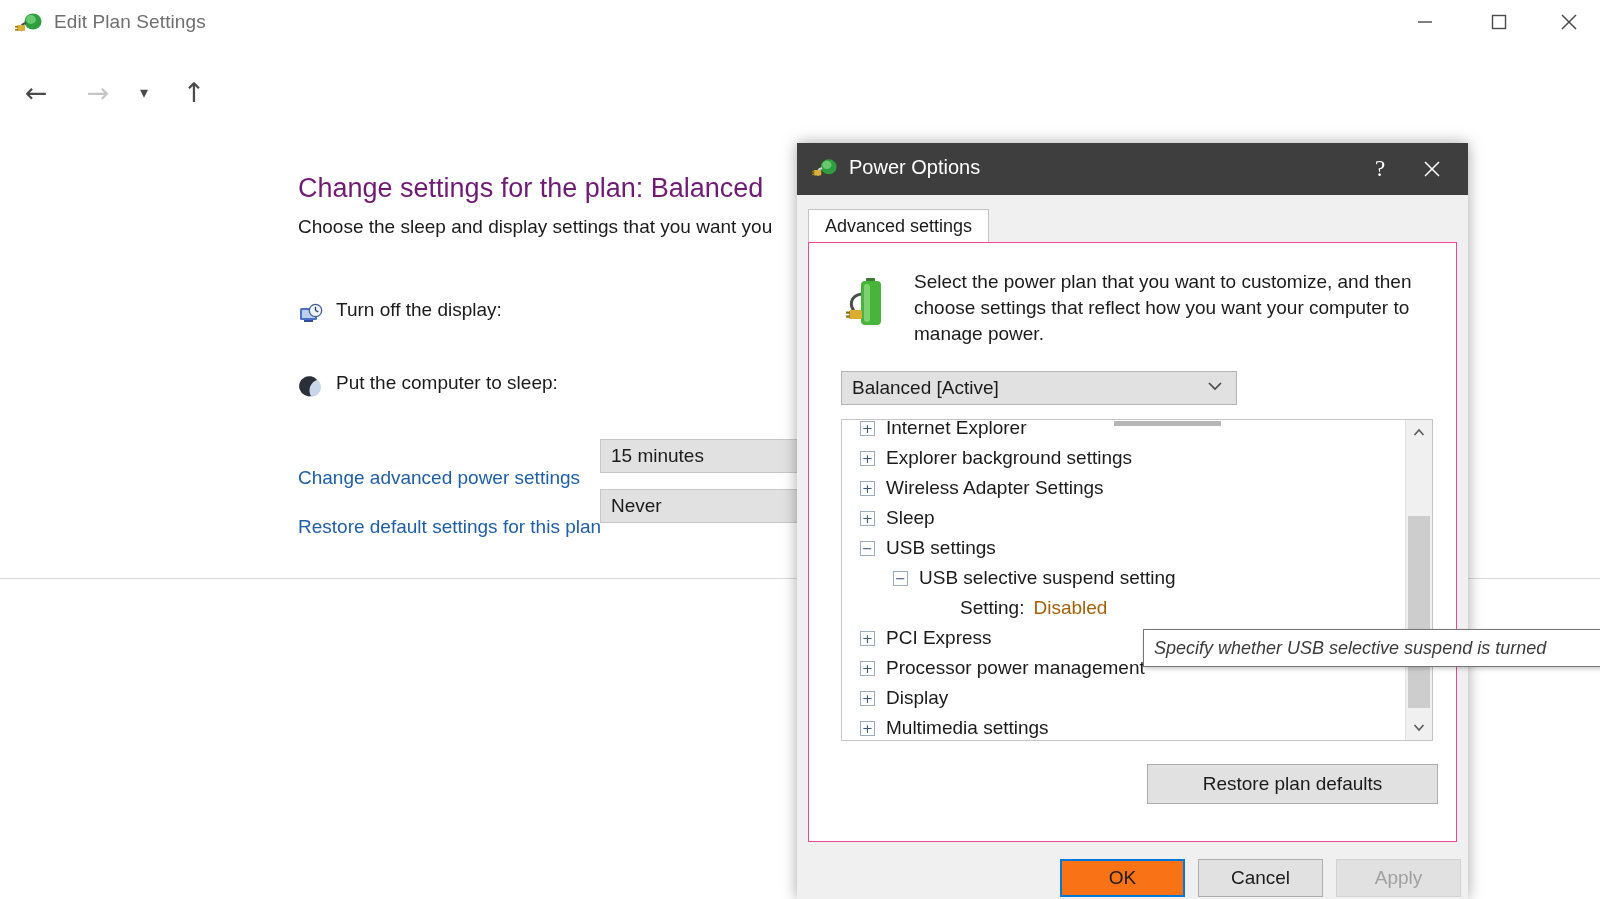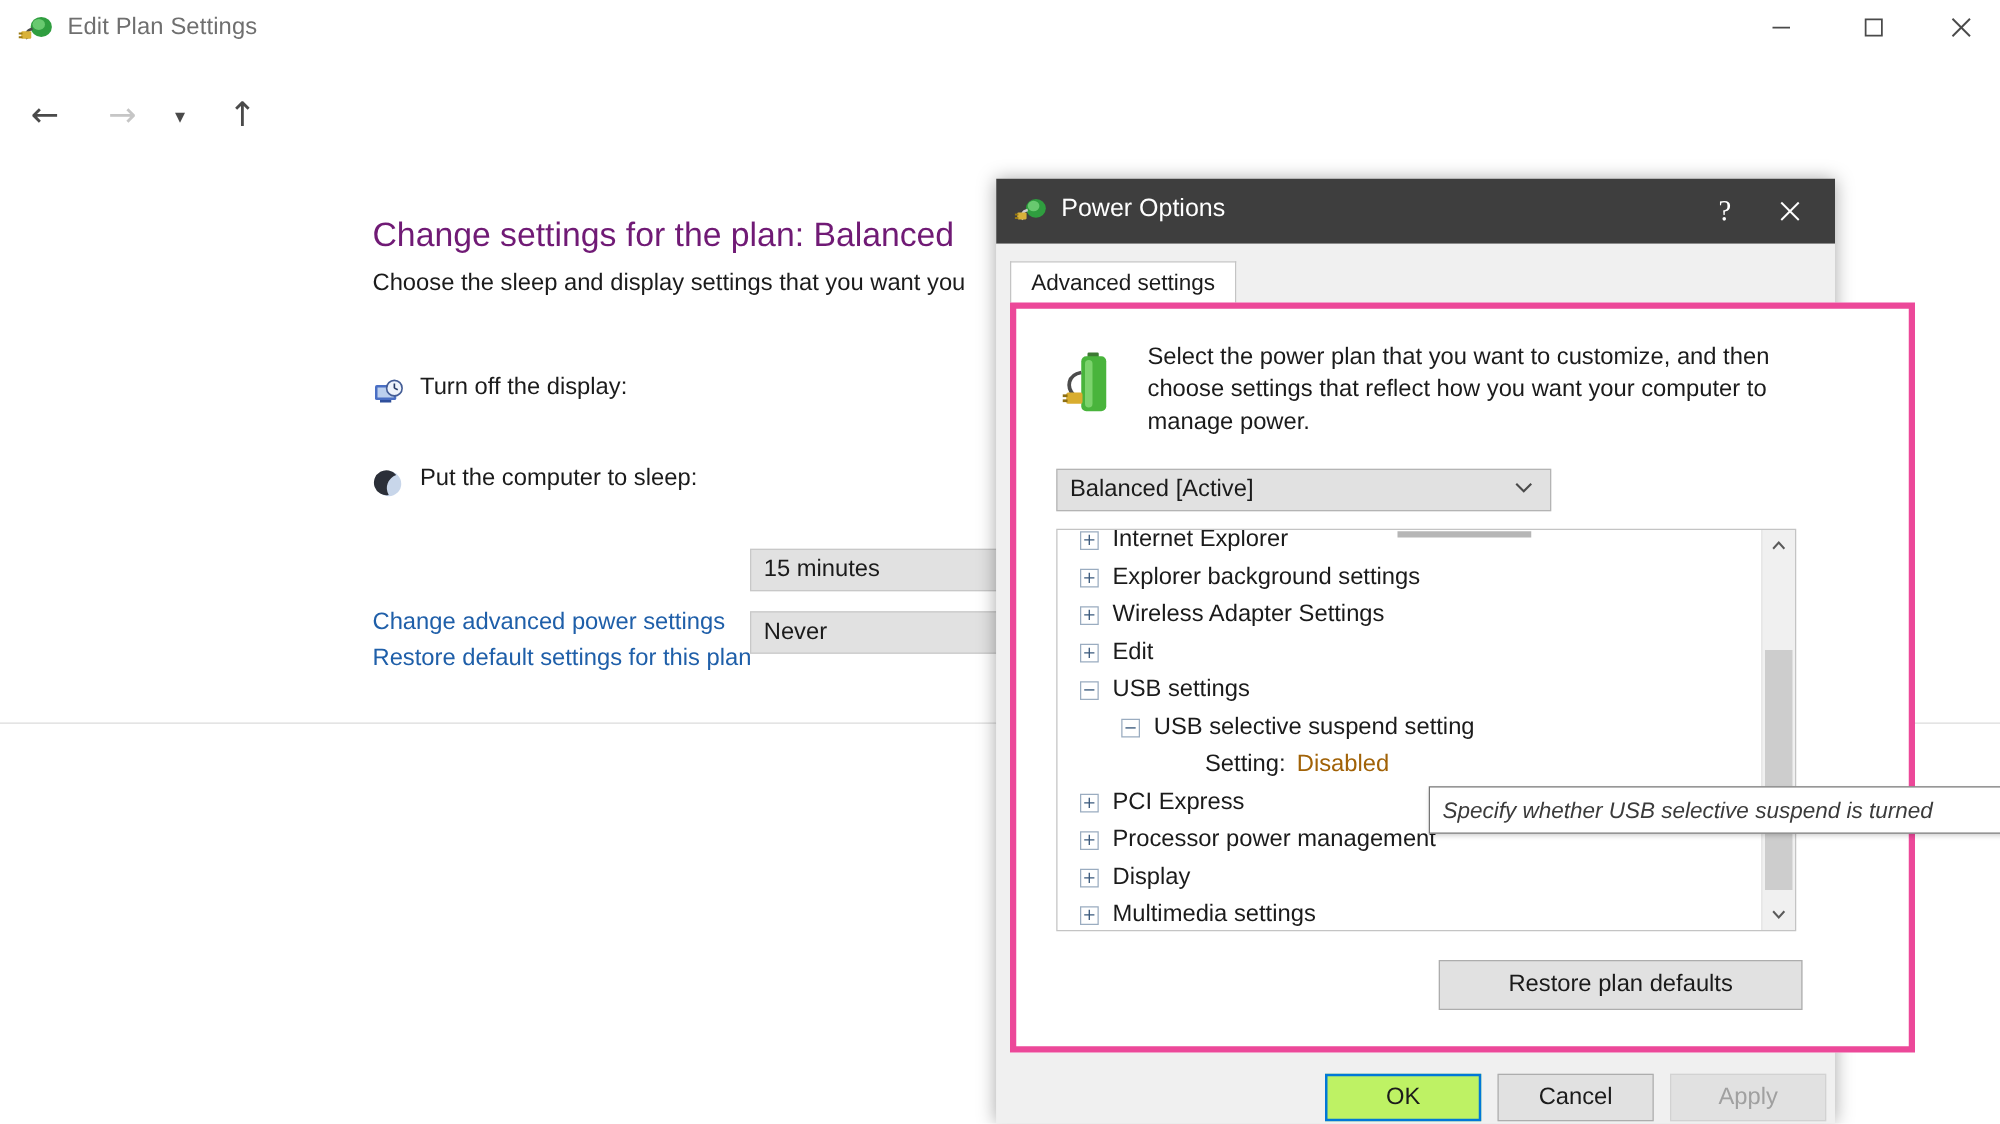--- a/index.html
+++ b/index.html
@@ -133,22 +133,22 @@
   .tabstrip {
     position:absolute; left:11px; top:14px; width:649px; height:34px;
   }
   .tab {
     position:absolute; left:0; top:0; height:34px; padding:0 16px;
     display:flex; align-items:center; box-sizing:border-box;
     background:#ffffff; border:1px solid #c4c4c4; border-bottom:none;
     font-size:18px; color:#1b1b1b; white-space:nowrap;
   }
   .tabpanel {
-    position:absolute; left:11px; top:47px; width:724px; height:600px;
-    background:#ffffff; border:5px solid #ec4899; box-sizing:border-box;
+    position:absolute; left:11px; top:47px; width:649px; height:600px;
+    background:#ffffff; border:1px solid #ec4899; box-sizing:border-box;
   }
   .dlg-intro-ico { position:absolute; left:37px; top:29px; width:54px; height:62px; }
   .dlg-intro-txt {
     position:absolute; left:105px; top:26px; width:500px;
     font-size:19px; color:#1b1b1b; line-height:26px;
   }
   .plan-select {
     position:absolute; left:32px; top:128px; width:396px; height:34px;
     background:#e1e1e1; border:1px solid #b4b4b4; box-sizing:border-box;
     display:flex; align-items:center;
@@ -194,21 +194,21 @@
   .vs-arrow.down { bottom:0; }
   .vs-thumb { position:absolute; left:2px; top:96px; width:22px; height:192px; background:#cdcdcd; }
 
   .btn {
     position:absolute; box-sizing:border-box; height:38px;
     background:#e1e1e1; border:1px solid #adadad;
     display:flex; align-items:center; justify-content:center;
     font-size:19px; color:#1b1b1b; white-space:nowrap;
   }
   .btn.disabled { color:#a0a0a0; background:#e1e1e1; border-color:#d2d2d2; }
-  .btn.default { border:2px solid #0078d7; background:#bef264; }
+  .btn.default { border:2px solid #0078d7; background:#f97316; }
   .btn-restore { left:338px; top:521px; width:291px; height:40px; }
 
   .tooltip {
     position:absolute; left:1143px; top:629px; width:470px; height:38px;
     background:#ffffff; border:1px solid #767676; box-sizing:border-box;
     display:flex; align-items:center;
     font-size:18px; color:#3b3b3b; white-space:nowrap; overflow:hidden;
     box-shadow:1px 2px 4px rgba(0,0,0,0.2);
   }
   .tooltip span { margin-left:10px;font-style:italic; }
@@ -338,21 +338,21 @@
           <circle cx="13" cy="13" r="10" fill="#c8d6ea"></circle>
           <path d="M19 6 a10 10 0 1 0 -6 16 a11 11 0 0 1 6 -16 z" fill="#2b2f38"></path>
         </svg>
       </span>
       <span class="lbl">Put the computer to sleep:</span>
     </div>
     <div class="combo" style="left:600px; top:365px; width:270px;">
       <span>Never</span>
     </div>
 
-    <div class="plink" style="top:343px;margin-top:20px;">Change advanced power settings</div>
+    <div class="plink" style="top:343px;">Change advanced power settings</div>
     <div class="plink" style="top:392px;">Restore default settings for this plan</div>
 
     <div class="hr"></div>
   </div>
 
   <div class="dlg">
 
     <div class="dlg-title">
       <span class="ico">
         <svg width="28" height="28" viewBox="0 0 30 30">
@@ -419,21 +419,21 @@
                 <span class="tlabel">Explorer background settings</span>
               </div>
 
               <div class="tnode d0">
                 <span class="tog">+</span>
                 <span class="tlabel">Wireless Adapter Settings</span>
               </div>
 
               <div class="tnode d0">
                 <span class="tog">+</span>
-                <span class="tlabel">Edit</span>
+                <span class="tlabel">Sleep</span>
               </div>
 
               <div class="tnode d0">
                 <span class="tog">−</span>
                 <span class="tlabel">USB settings</span>
               </div>
 
               <div class="tnode d1">
                 <span class="tog">−</span>
                 <span class="tlabel">USB selective suspend setting</span>

